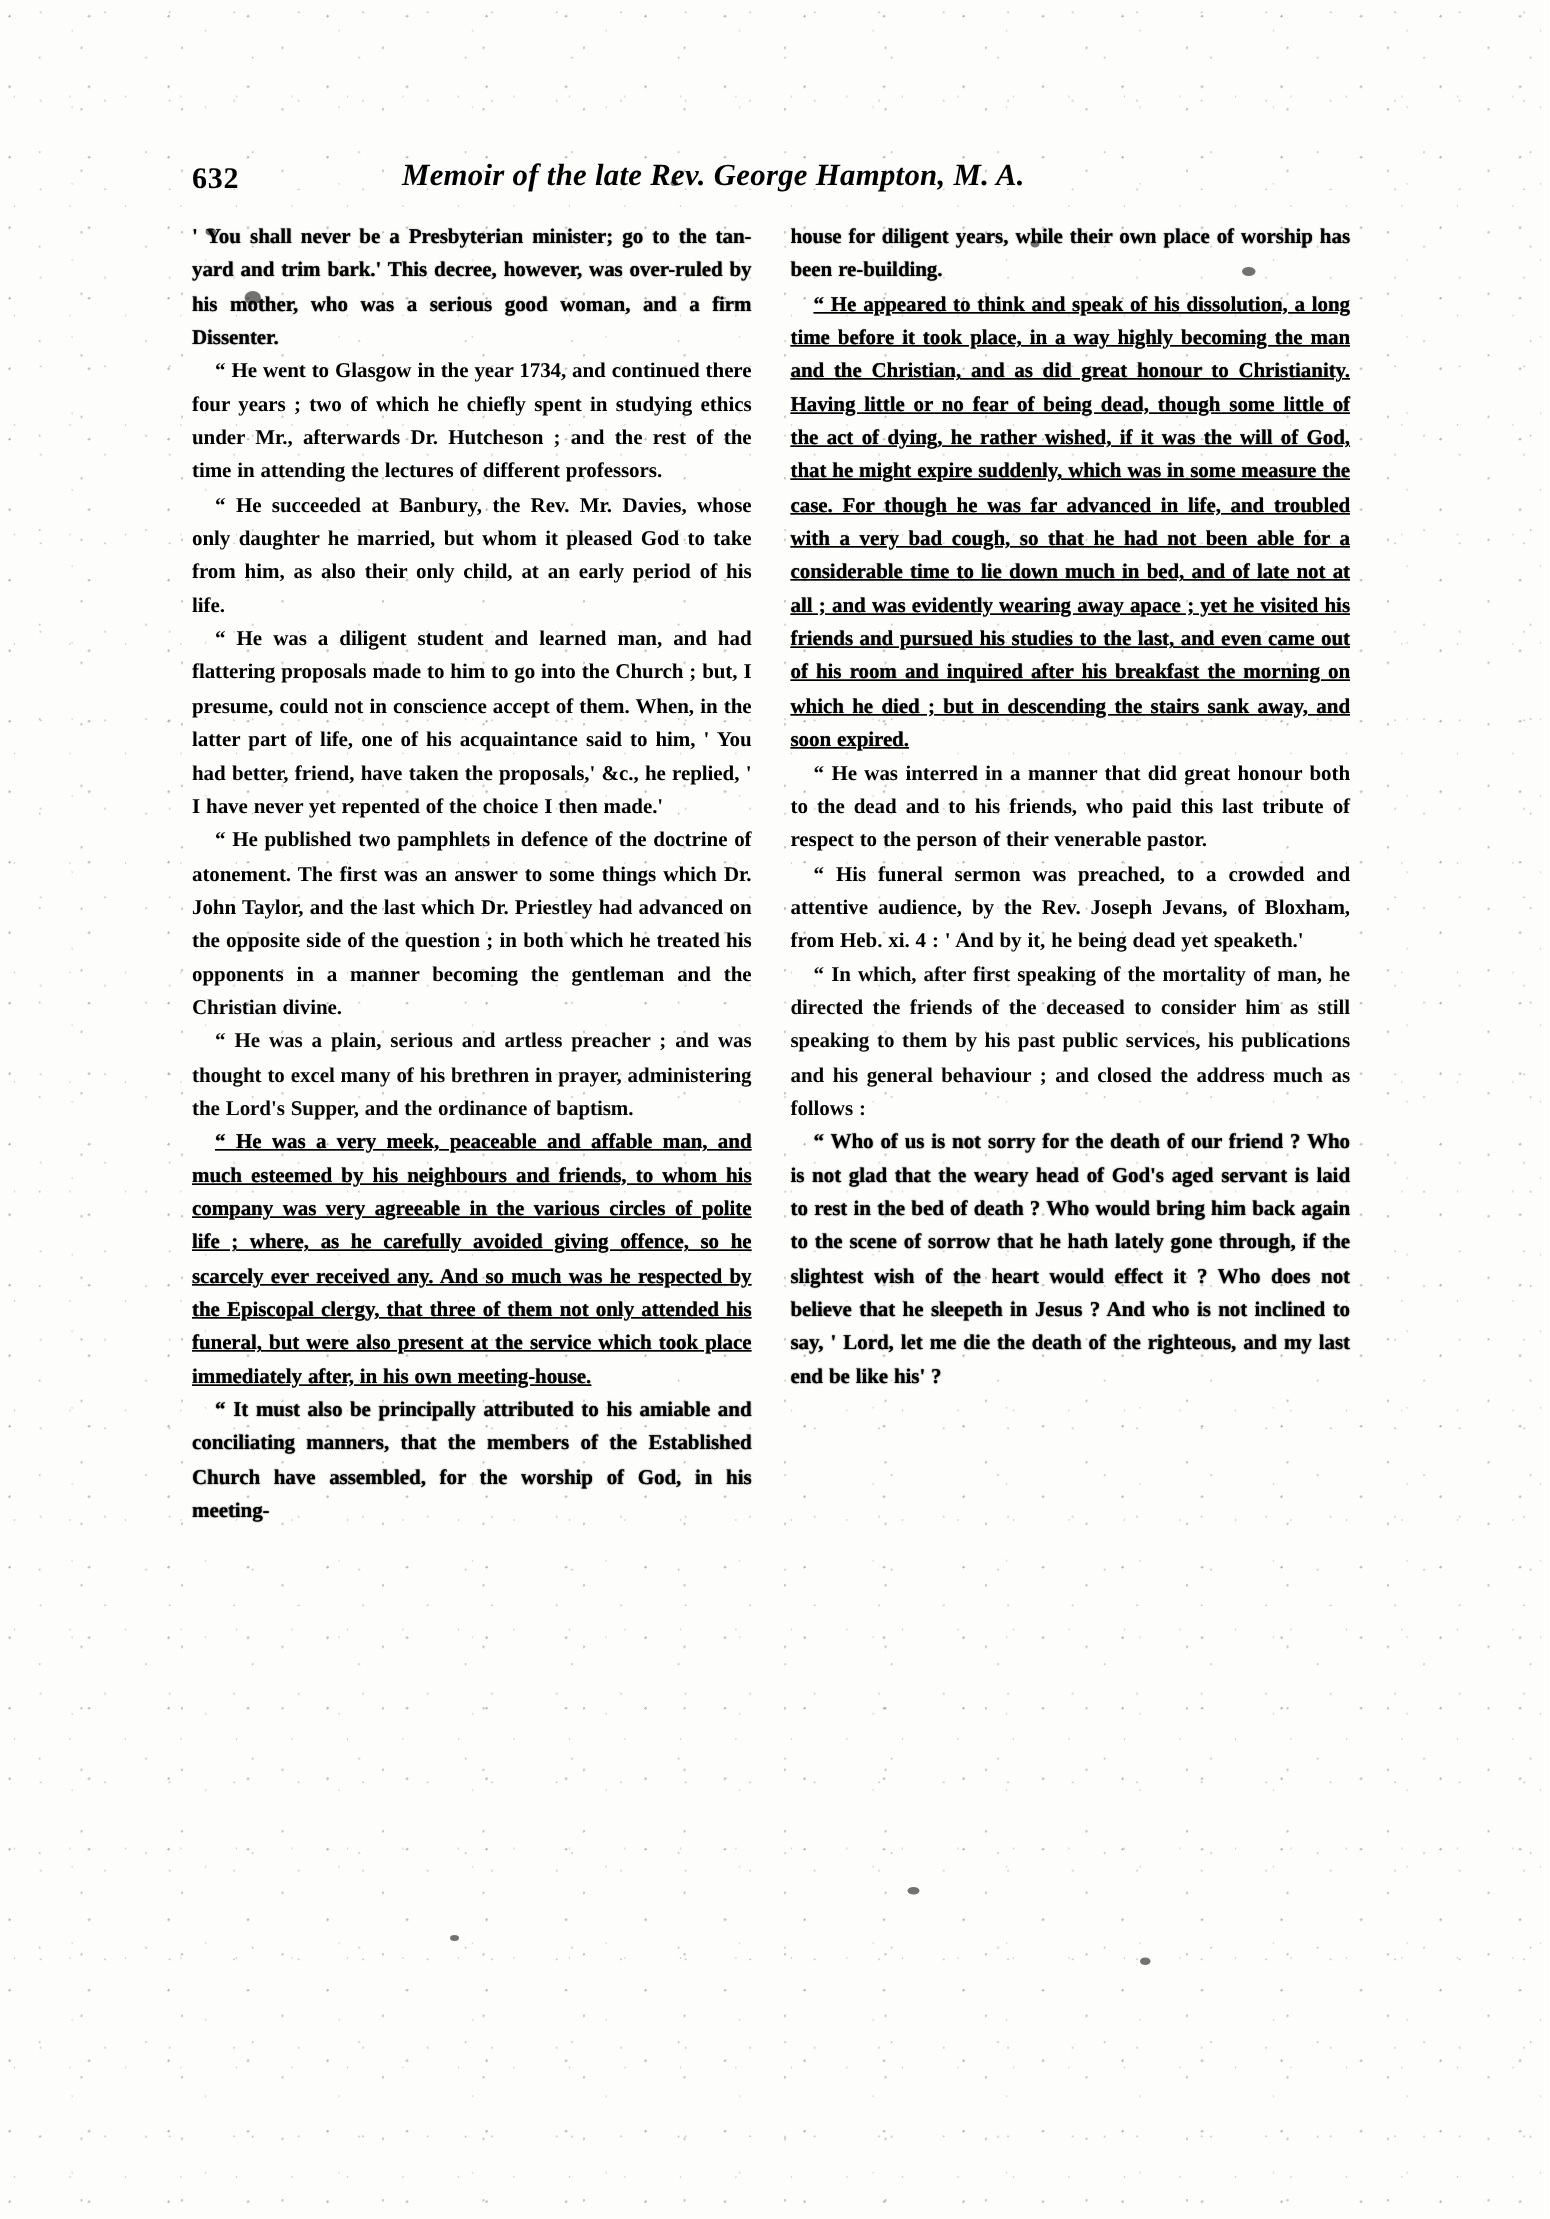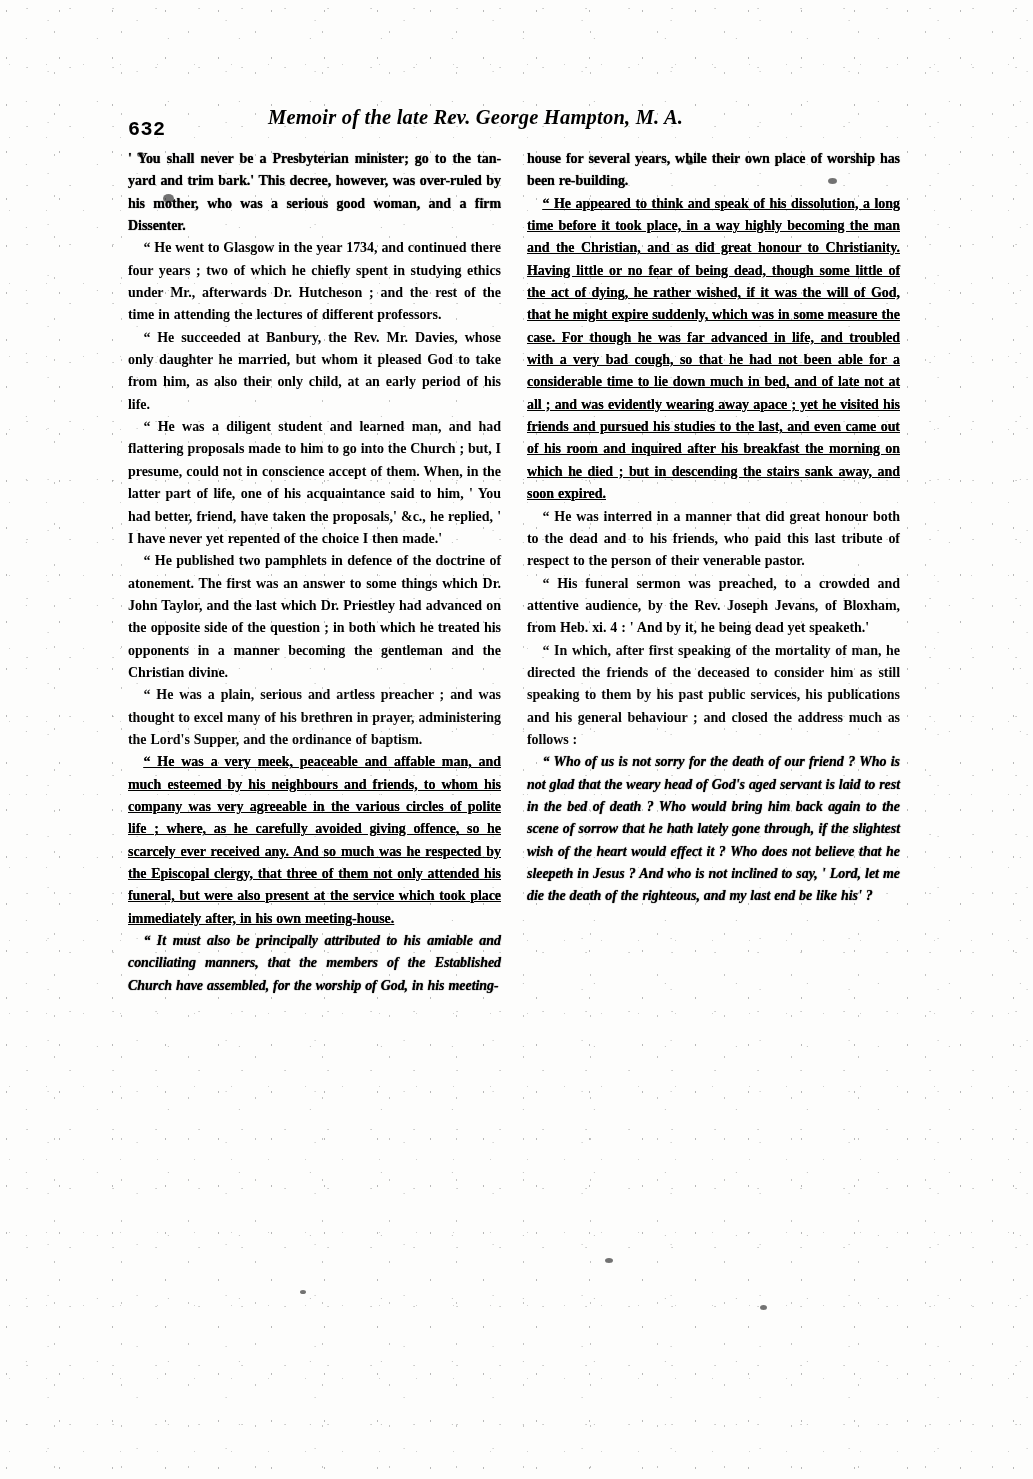--- a/index.html
+++ b/index.html
@@ -54,22 +54,21 @@
     height: 34px;
     margin-bottom: 10px;
   }
   #folio {
     position: absolute;
     left: 0;
     top: 4px;
     font-size: 20px;
     font-weight: 700;
     letter-spacing: .5px;
-    font-family: Liberation Mono, monospace;
-    margin-top: 10px;
+    font-family: Liberation Serif, serif;
   }
   #head-title {
     position: absolute;
     left: 140px;
     top: 2px;
     font-size: 20.5px;
     font-style: italic;
     font-weight: 700;
     letter-spacing: .2px;
     white-space: nowrap;
@@ -104,21 +103,20 @@
 
   
   #col-left .para:first-child,
   #col-right .para:first-child {
     text-shadow: 0 0 .85px rgba(0,0,0,.9);
   }
   
   #col-left .para:last-child,
   #col-right .para:last-child {
     text-shadow: 0 0 1px rgba(0,0,0,.95);
-    font-style: italic;
   }
 
   .blot {
     position: absolute;
     background: rgba(0,0,0,.55);
     border-radius: 50%;
     pointer-events: none;
   }
 </style>
 </head>
@@ -140,21 +138,21 @@
         <p class="para">“ He went to Glasgow in the year 1734, and continued there four years ; two of which he chiefly spent in studying ethics under Mr., afterwards Dr. Hutcheson ; and the rest of the time in attending the lectures of different professors.</p>
         <p class="para">“ He succeeded at Banbury, the Rev. Mr. Davies, whose only daughter he married, but whom it pleased God to take from him, as also their only child, at an early period of his life.</p>
         <p class="para">“ He was a diligent student and learned man, and had flattering proposals made to him to go into the Church ; but, I presume, could not in conscience accept of them. When, in the latter part of life, one of his acquaintance said to him, ' You had better, friend, have taken the proposals,' &amp;c., he replied, ' I have never yet repented of the choice I then made.'</p>
         <p class="para">“ He published two pamphlets in defence of the doctrine of atonement. The first was an answer to some things which Dr. John Taylor, and the last which Dr. Priestley had advanced on the opposite side of the question ; in both which he treated his opponents in a manner becoming the gentleman and the Christian divine.</p>
         <p class="para faded-light">“ He was a plain, serious and artless preacher ; and was thought to excel many of his brethren in prayer, administering the Lord's Supper, and the ordinance of baptism.</p>
         <p class="para smudge">“ He was a very meek, peaceable and affable man, and much esteemed by his neighbours and friends, to whom his company was very agreeable in the various circles of polite life ; where, as he carefully avoided giving offence, so he scarcely ever received any. And so much was he respected by the Episcopal clergy, that three of them not only attended his funeral, but were also present at the service which took place immediately after, in his own meeting-house.</p>
         <p class="para heavy">“ It must also be principally attributed to his amiable and conciliating manners, that the members of the Established Church have assembled, for the worship of God, in his meeting-</p>
       </div>
 
       <div class="column" id="col-right">
-        <p class="para noindent heavy">house for several years, while their own place of worship has been re-building.</p>
+        <p class="para noindent heavy">house for diligent years, while their own place of worship has been re-building.</p>
         <p class="para smudge">“ He appeared to think and speak of his dissolution, a long time before it took place, in a way highly becoming the man and the Christian, and as did great honour to Christianity. Having little or no fear of being dead, though some little of the act of dying, he rather wished, if it was the will of God, that he might expire suddenly, which was in some measure the case. For though he was far advanced in life, and troubled with a very bad cough, so that he had not been able for a considerable time to lie down much in bed, and of late not at all ; and was evidently wearing away apace ; yet he visited his friends and pursued his studies to the last, and even came out of his room and inquired after his breakfast the morning on which he died ; but in descending the stairs sank away, and soon expired.</p>
         <p class="para">“ He was interred in a manner that did great honour both to the dead and to his friends, who paid this last tribute of respect to the person of their venerable pastor.</p>
         <p class="para">“ His funeral sermon was preached, to a crowded and attentive audience, by the Rev. Joseph Jevans, of Bloxham, from Heb. xi. 4 : ' And by it, he being dead yet speaketh.'</p>
         <p class="para faded-light">“ In which, after first speaking of the mortality of man, he directed the friends of the deceased to consider him as still speaking to them by his past public services, his publications and his general behaviour ; and closed the address much as follows :</p>
         <p class="para heavy">“ Who of us is not sorry for the death of our friend ? Who is not glad that the weary head of God's aged servant is laid to rest in the bed of death ? Who would bring him back again to the scene of sorrow that he hath lately gone through, if the slightest wish of the heart would effect it ? Who does not believe that he sleepeth in Jesus ? And who is not inclined to say, ' Lord, let me die the death of the righteous, and my last end be like his' ?</p>
       </div>
 
     </div>
   </div>
 

